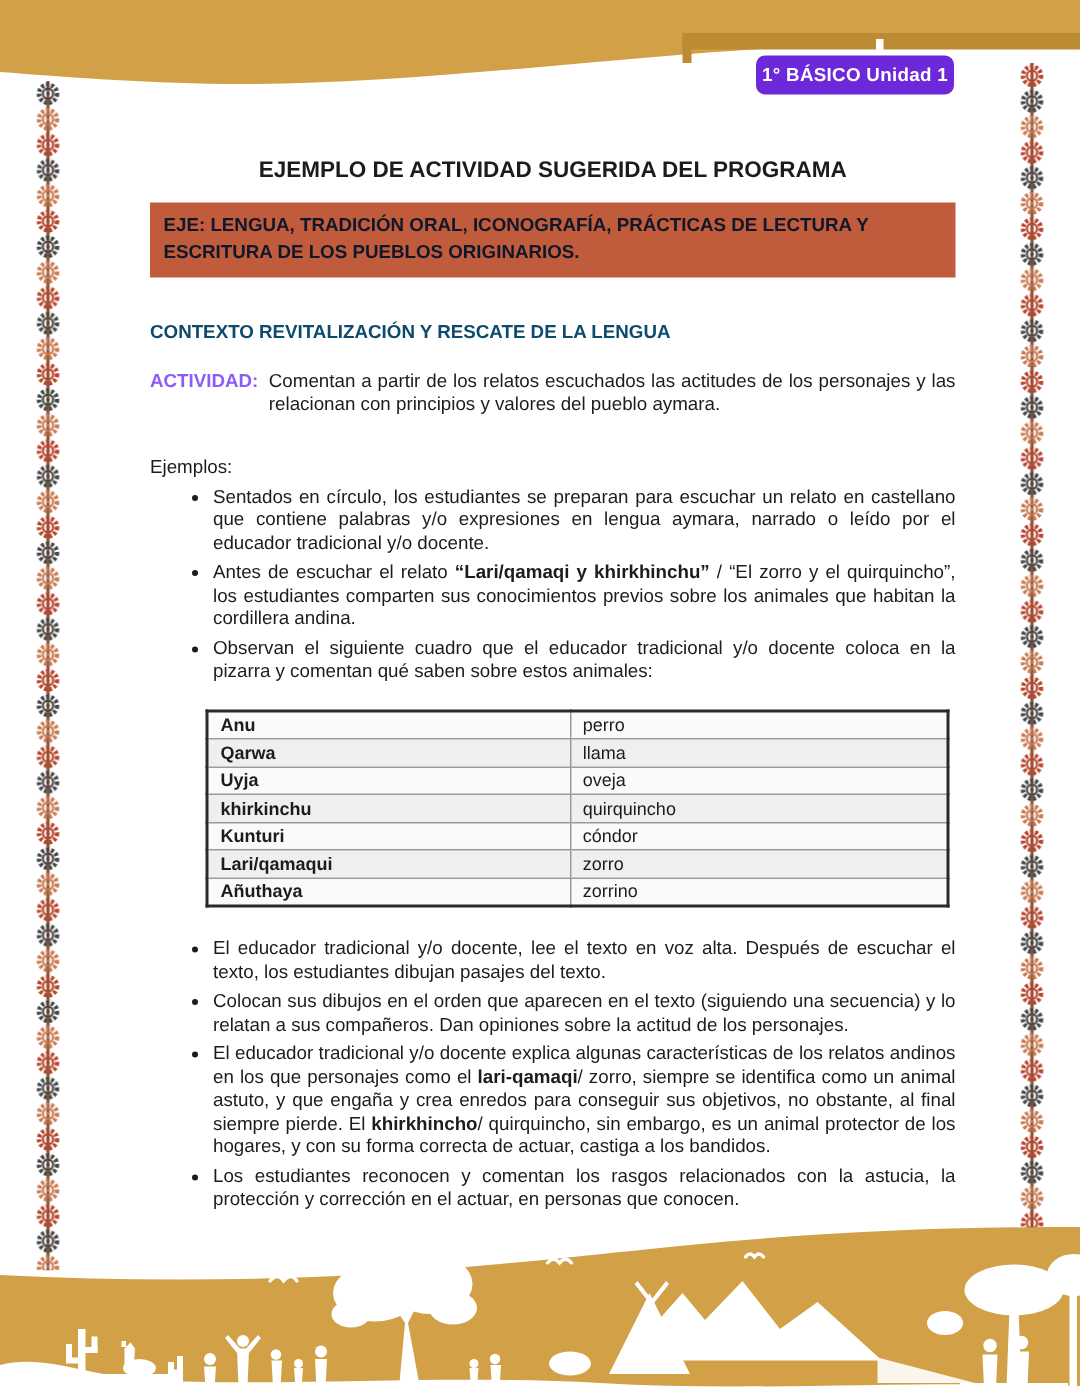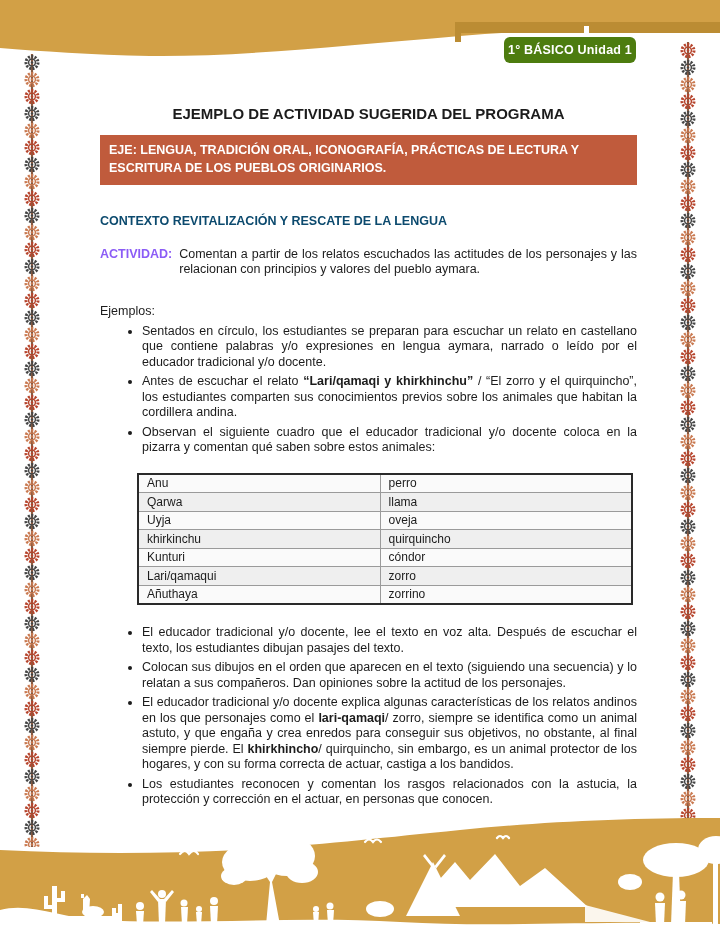--- a/index.html
+++ b/index.html
@@ -1,46 +1,46 @@
 <!DOCTYPE html>
 <html><head>
 <meta charset="utf-8">
 <style>
   html,body{margin:0;padding:0;}
   body{width:720px;height:932px;background:#ffffff;font-family:"Liberation Sans",sans-serif;color:#1c1c1c;}
   #page{position:relative;width:720px;height:932px;overflow:hidden;background:#fff;}
 
   
   .header-wave{position:absolute;top:0;left:0;}
-  .badge{position:absolute;left:504px;top:37px;width:132px;height:26px;background:#4d7c0f;border-radius:6px;
+  .badge{position:absolute;left:504px;top:37px;width:132px;height:26px;background:#6d28d9;border-radius:6px;
          color:#fff;font-weight:bold;font-size:12.5px;text-align:center;line-height:26px;letter-spacing:.2px;}
 
   
   .border-chain{position:absolute;}
   .border-chain.left{left:23px;top:54px;}
   .border-chain.right{left:679px;top:42px;}
 
   
   .content{position:absolute;left:100px;top:105px;width:537px;}
   .doc-title{font-size:15px;font-weight:bold;text-align:center;margin:0 0 0 0;}
-  .eje-banner{margin-top:13px;background:#c05b3c;color:#ffffff;font-weight:bold;font-size:12.5px;
+  .eje-banner{margin-top:13px;background:#c05b3c;color:#0f172a;font-weight:bold;font-size:12.5px;
               line-height:1.42;padding:7px 9px;text-align:left;}
   .contexto{margin-top:29px;color:#0c4a6e;font-weight:bold;font-size:12.5px;}
   .actividad{margin-top:19px;display:flex;font-size:12.5px;line-height:1.24;}
   .actividad .lbl{color:#8b5cf6;font-weight:bold;white-space:nowrap;margin-right:7px;}
   .actividad .txt{flex:1;text-align:justify;}
   .ejemplos{margin-top:26px;font-size:12.5px;}
   ul.bullets{margin:6px 0 0 0;padding:0 0 0 42px;list-style:disc;}
   ul.bullets li{font-size:12.5px;line-height:1.24;text-align:justify;margin-bottom:4px;}
   .b{font-weight:bold;}
 
   
   table.vocab{border-collapse:collapse;margin:17px 0 0 37px;width:496px;border:2px solid #2a2a2a;font-size:12px;}
   table.vocab td{border:1px solid #9a9a9a;padding:1.5px 8px;height:14.5px;}
-  table.vocab td.ay{width:49%;font-weight:normal;margin-top:32px;}
+  table.vocab td.ay{width:49%;font-weight:bold;margin-top:32px;}
   table.vocab tr:nth-child(odd) td{background:#fafafa;}
   table.vocab tr:nth-child(even) td{background:#efefef;}
   ul.bullets.after{margin-top:20px;}
 
   
   .footer-art{position:absolute;left:0;bottom:0;}
 </style>
 </head>
 <body>
 

